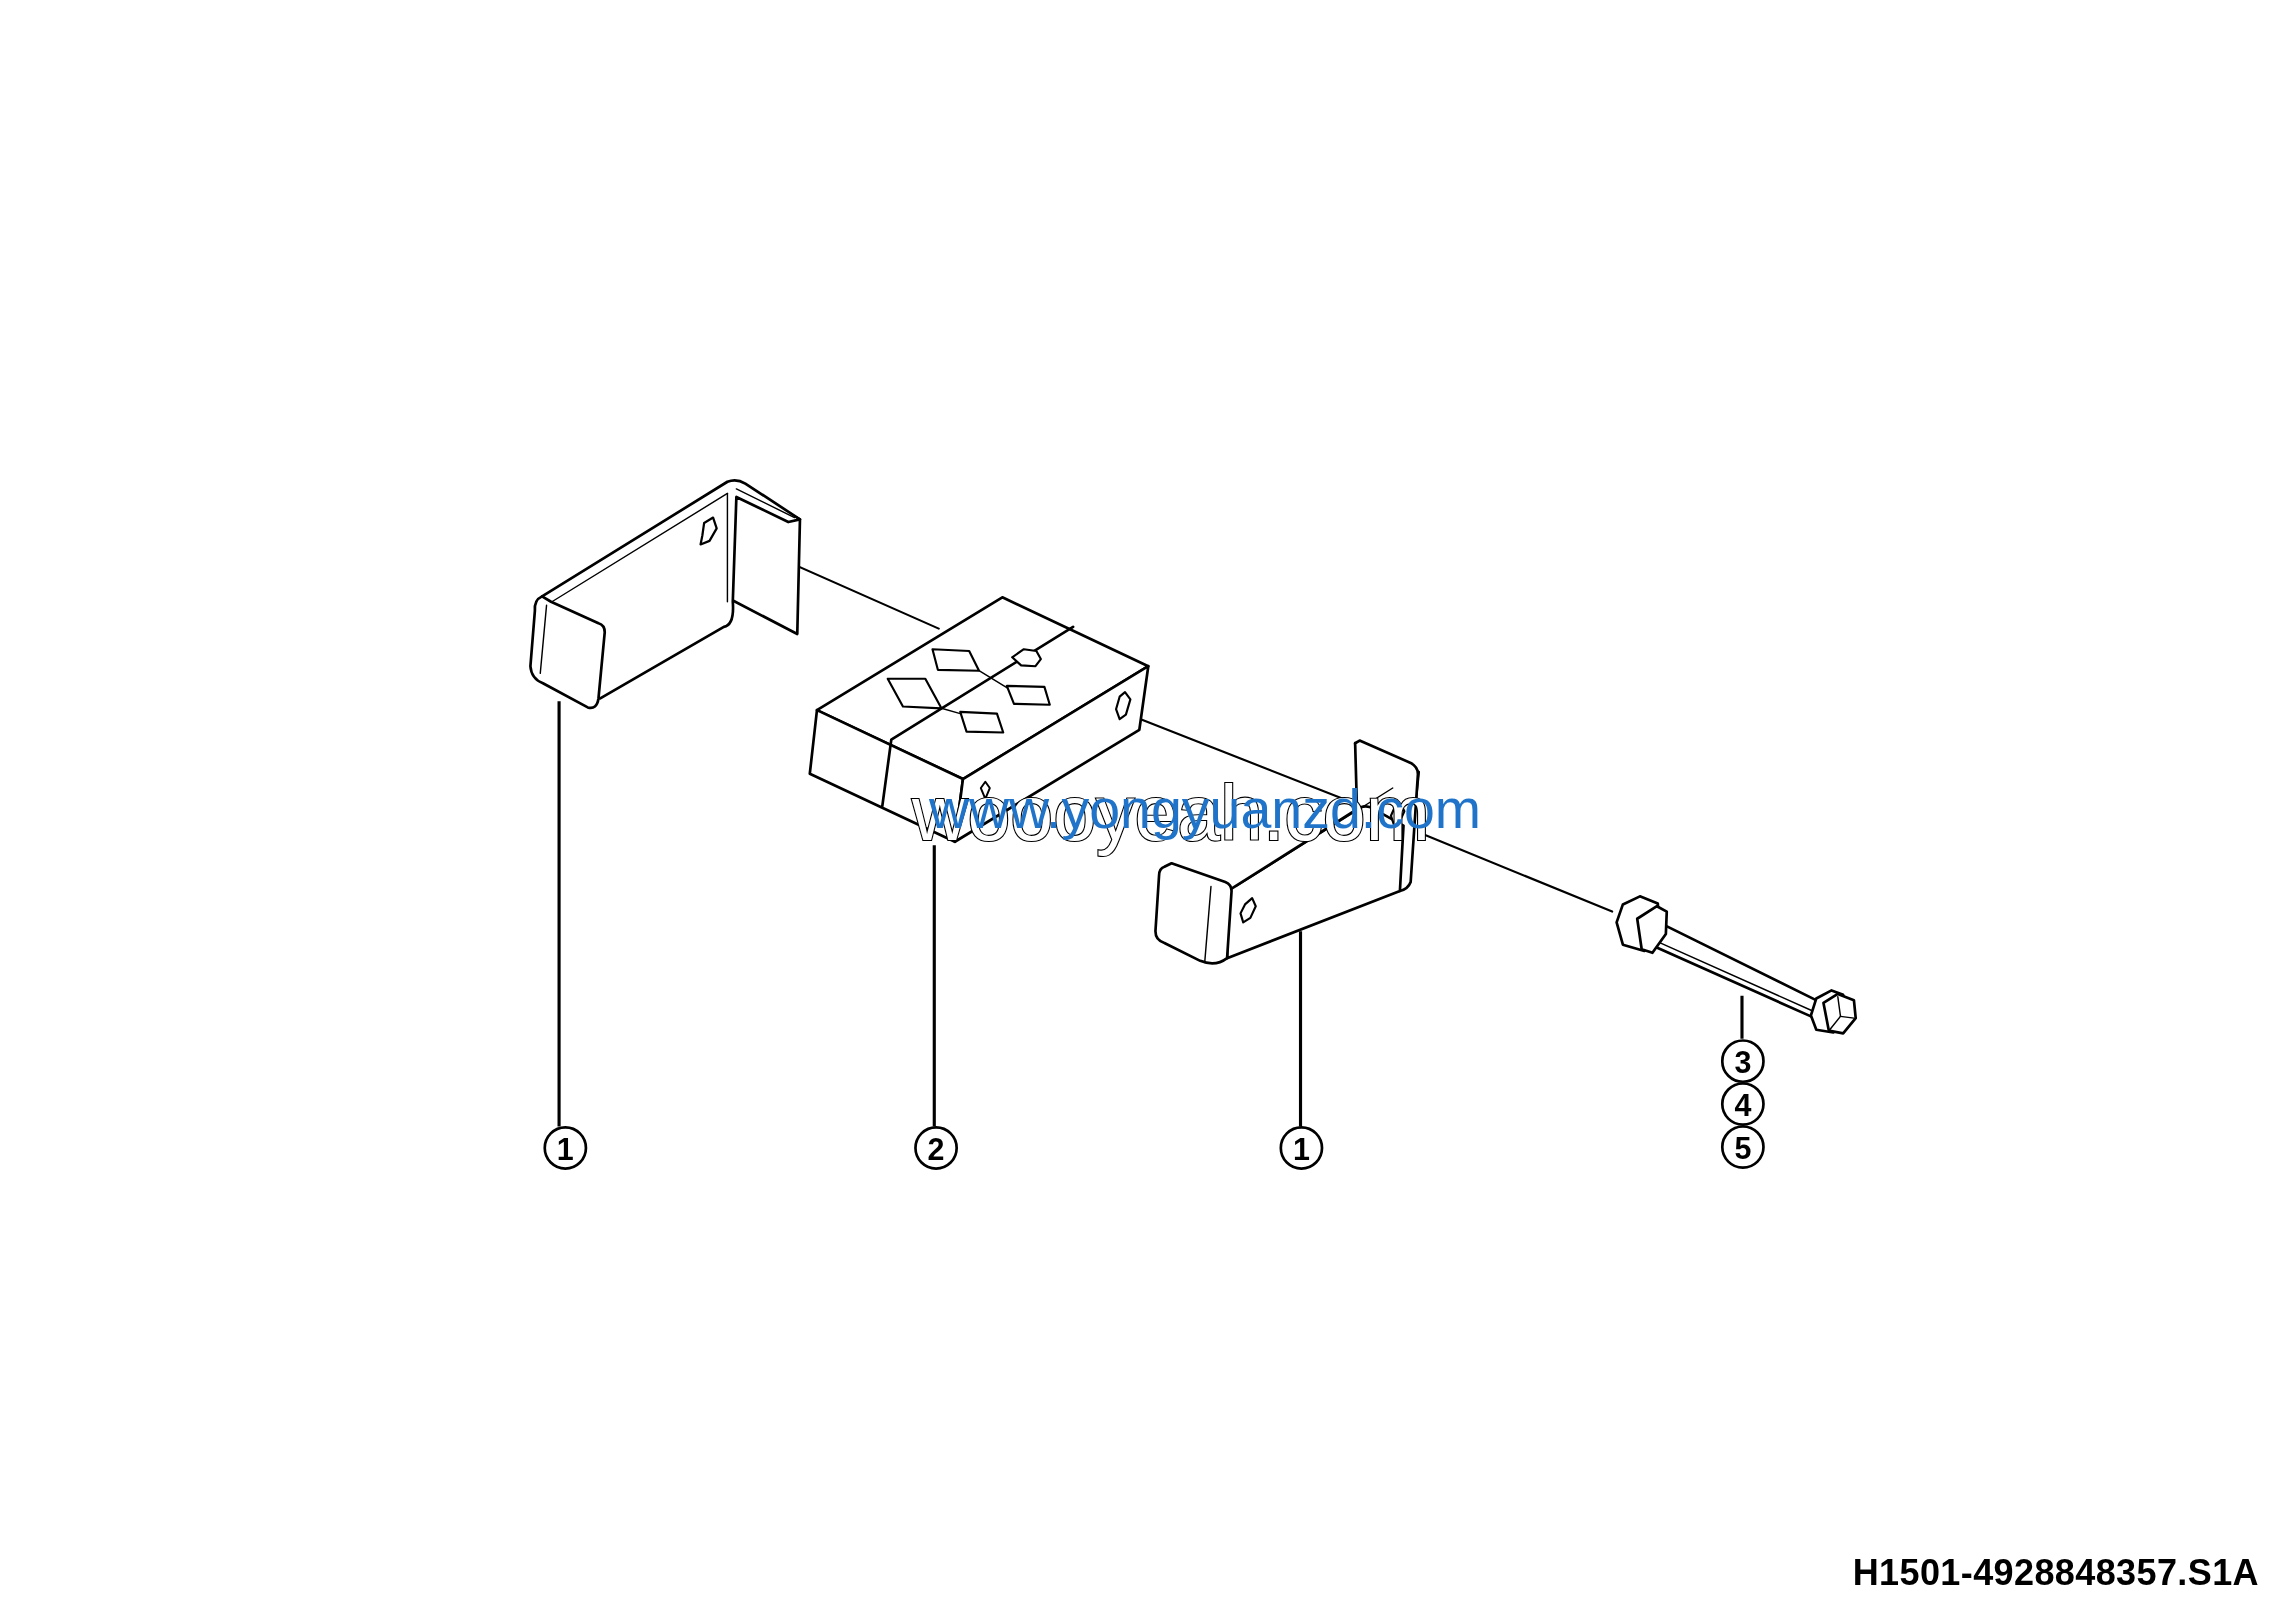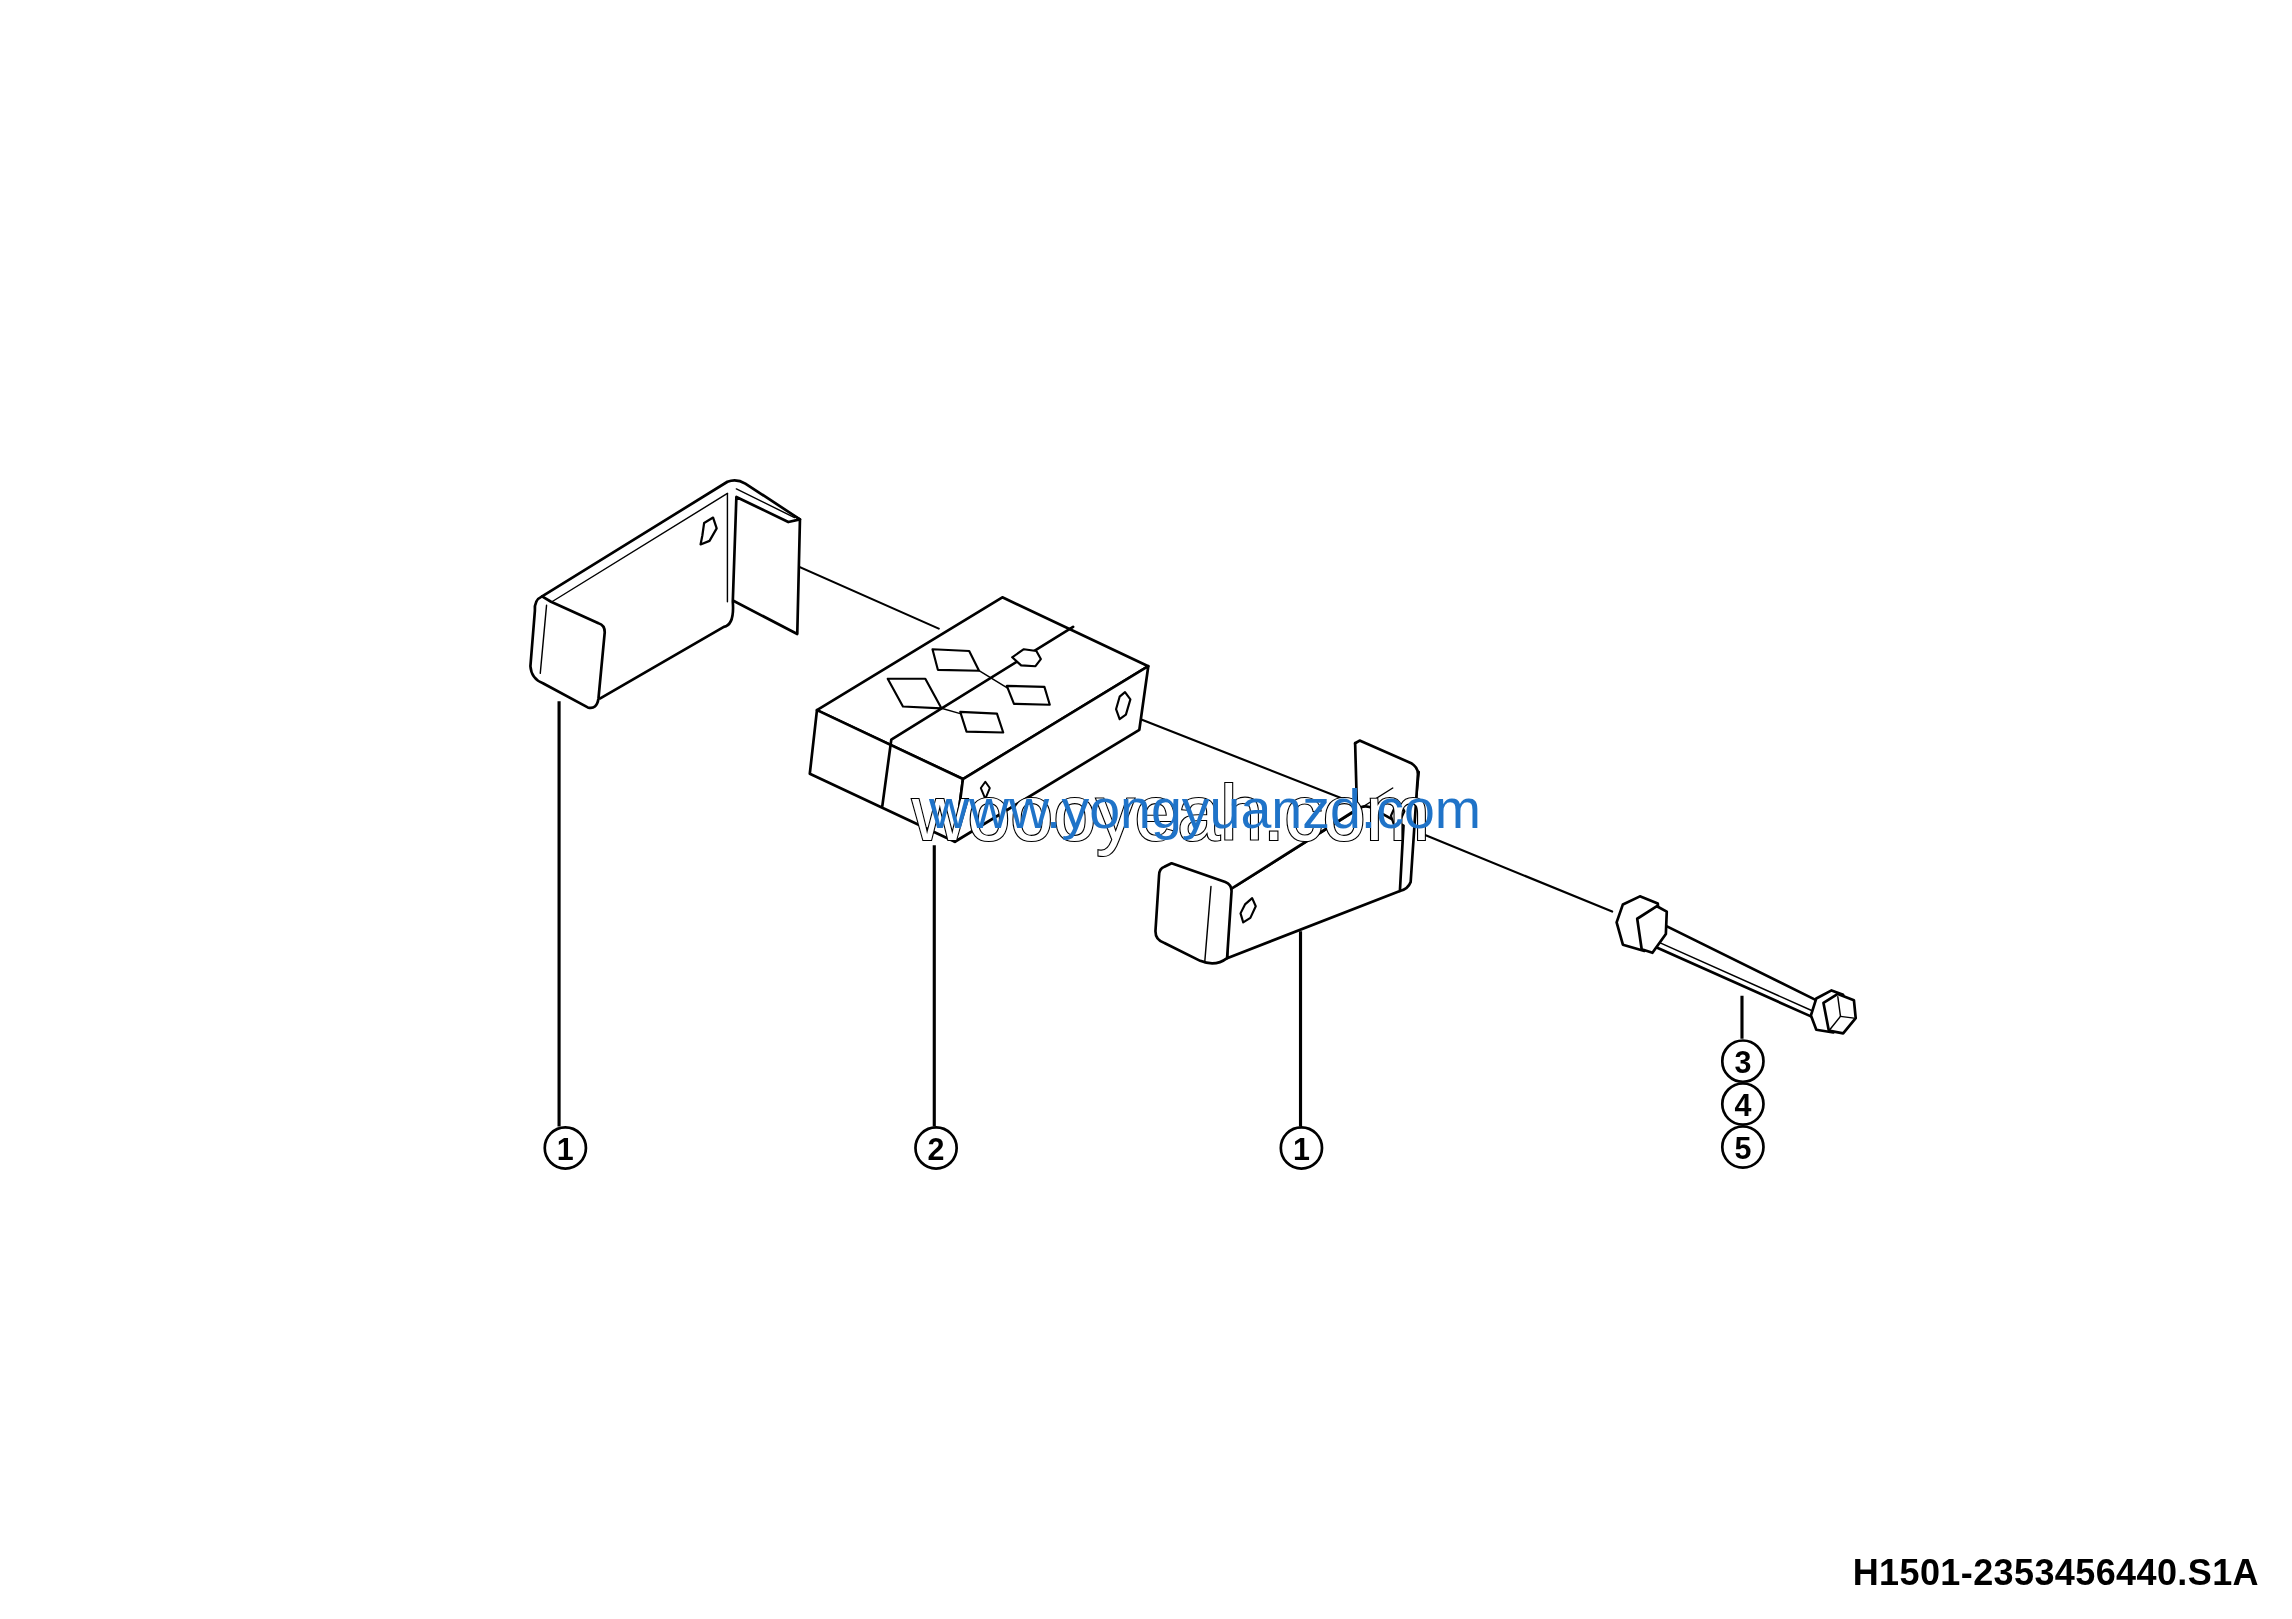--- a/index.html
+++ b/index.html
@@ -125,14 +125,14 @@
     <circle class="callout-circle" cx="1946" cy="1281" r="23"></circle>
     <text class="callout-text" x="1946" y="1282">5</text>
   </g>
 
   <g>
     <text class="wm-outline" x="1018" y="938">woooyeah.com</text>
     <text class="wm-blue" x="1037" y="925">www.yongyuanzd.com</text>
   </g>
 </svg>
 
-<div class="drawing-id">H1501-2353456440.S1A</div>
+<div class="drawing-id">H1501-4928848357.S1A</div>
 
 
 </body></html>

